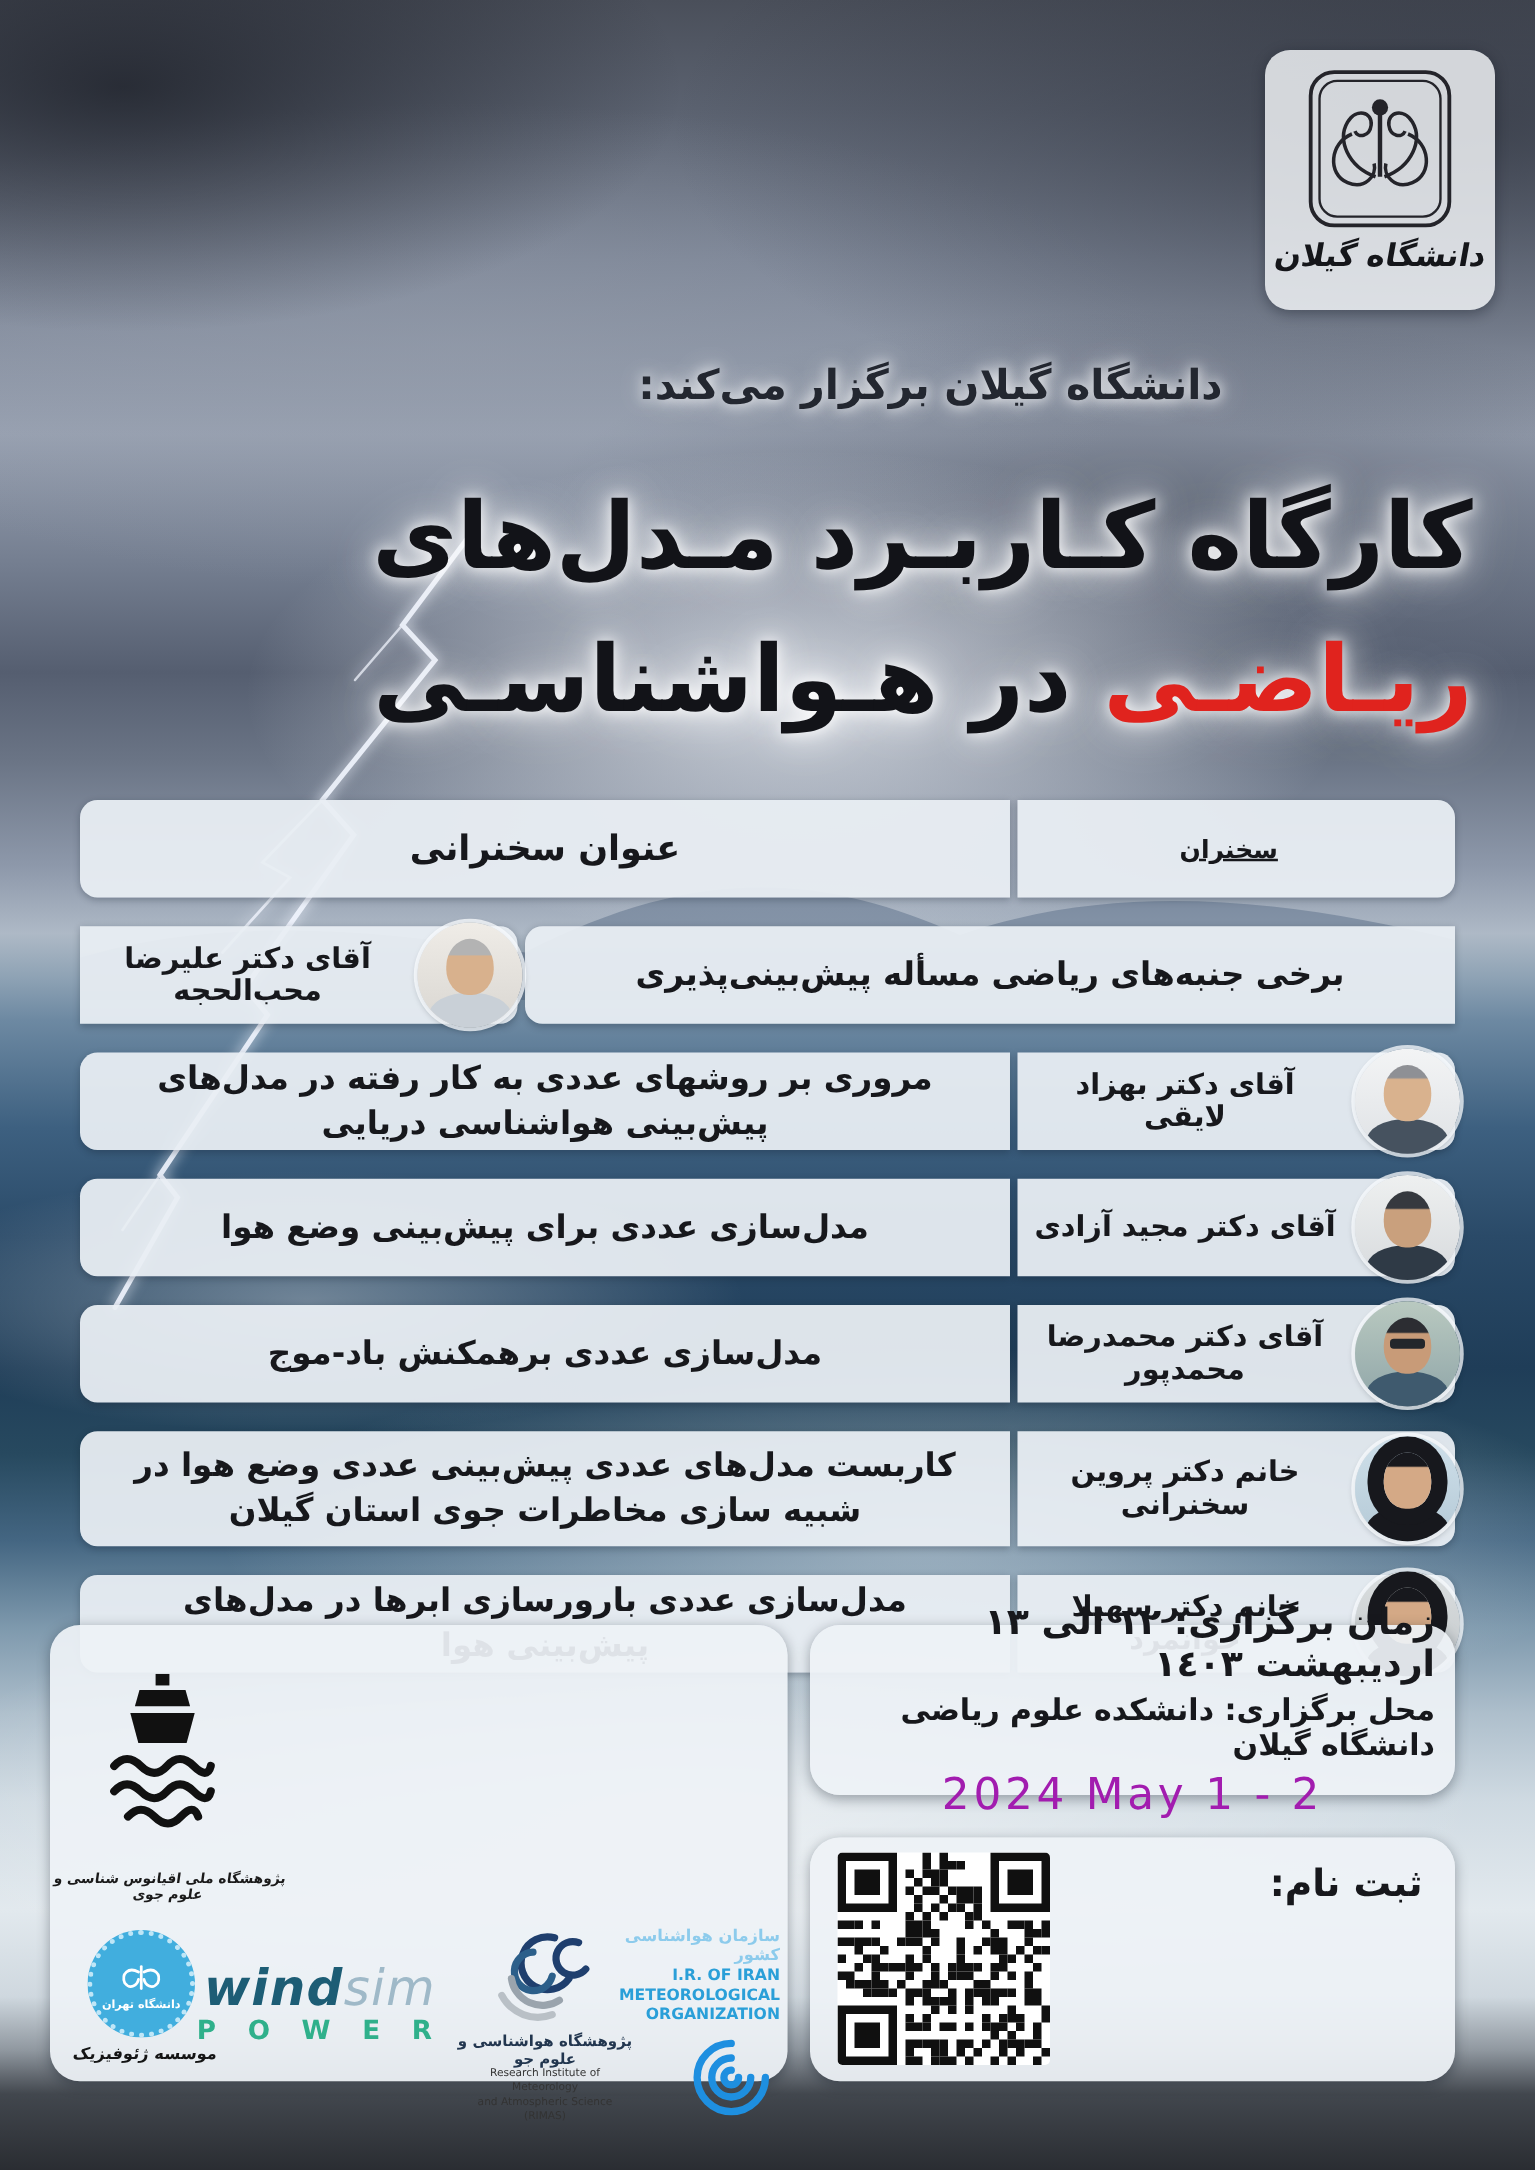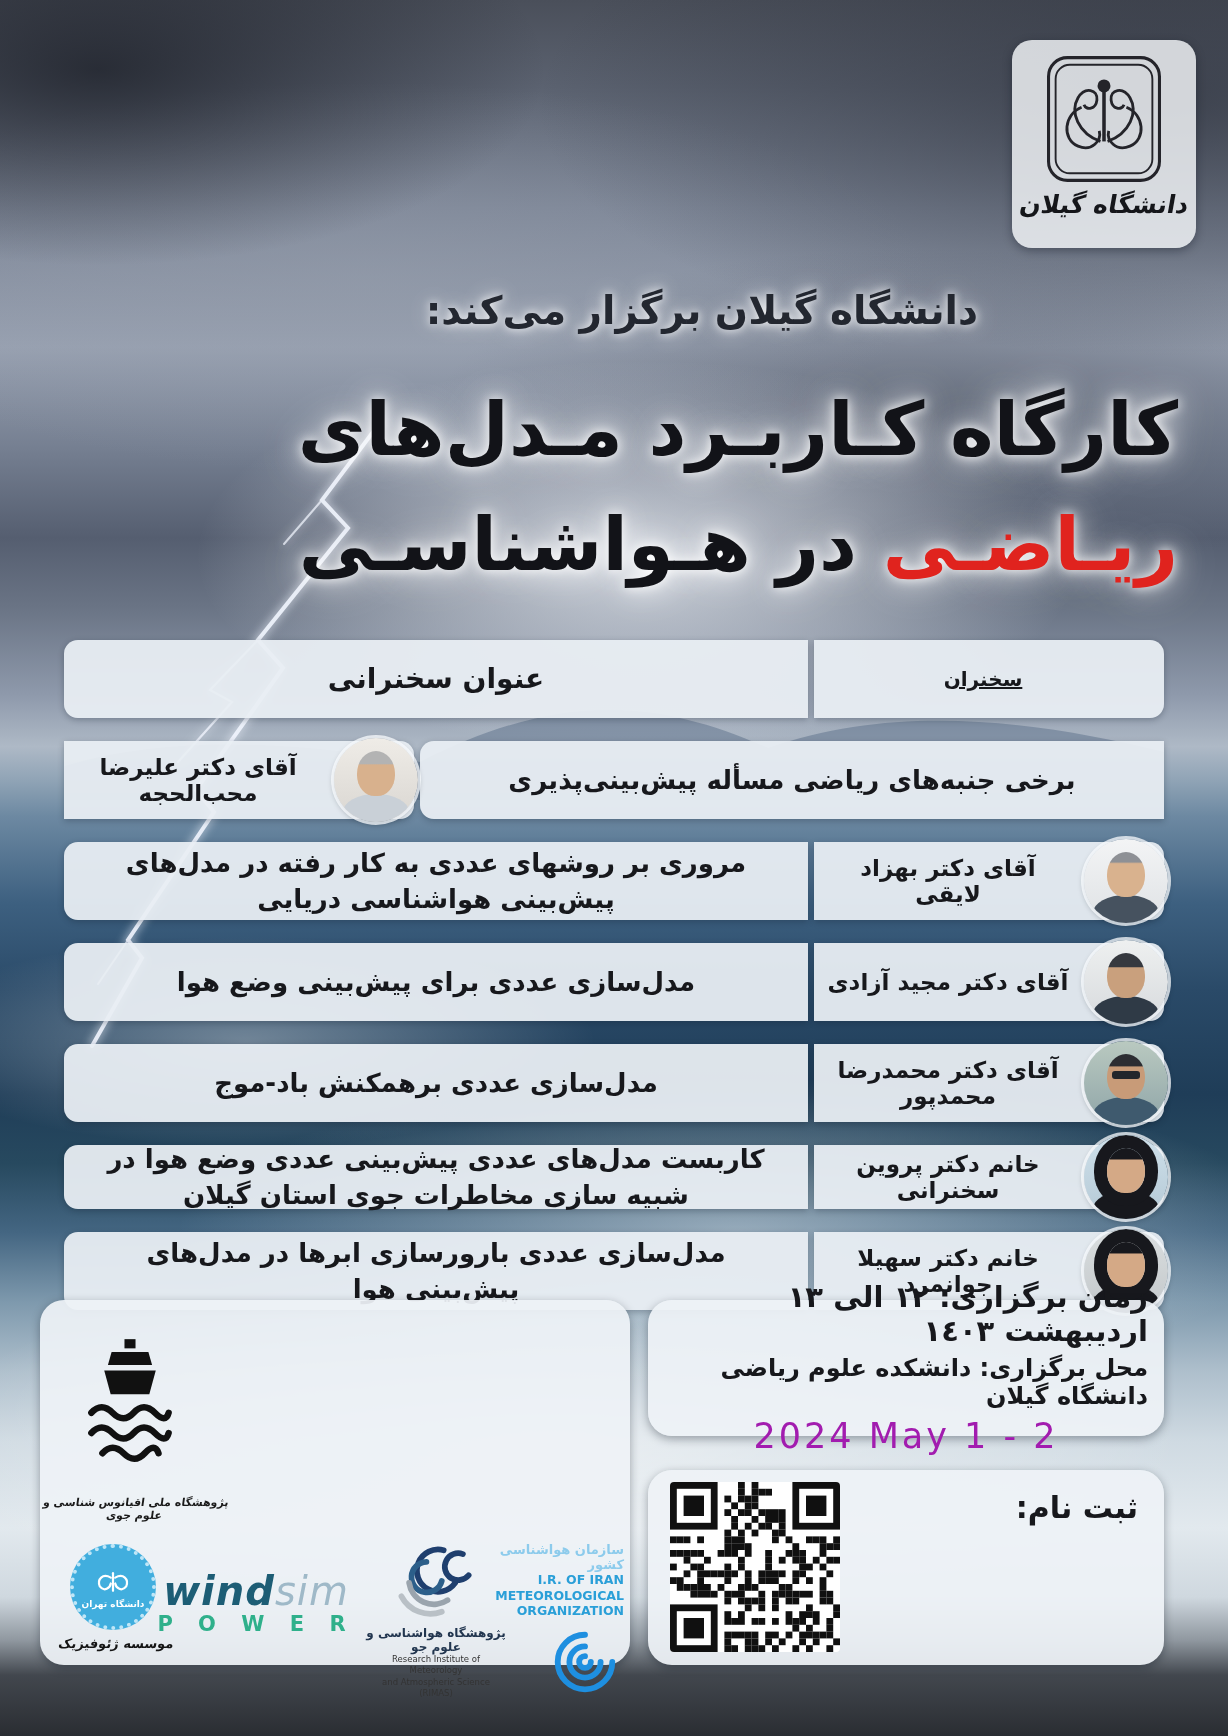--- a/index.html
+++ b/index.html
@@ -26,31 +26,31 @@
 
   
   .uog-card{left:1012px;top:40px;width:184px;height:208px;background:rgba(244,246,249,.82);
     border-radius:20px;box-shadow:0 3px 10px rgba(10,15,25,.35);
     display:flex;flex-direction:column;align-items:center;justify-content:flex-start;padding-top:10px;box-sizing:border-box;}
   .uog-card svg{width:118px;height:138px;}
   .uog-script{font-size:25px;font-weight:bold;color:#15161a;transform:skewX(-10deg);margin-top:2px;}
 
   
   .subtitle{left:160px;right:250px;top:288px;text-align:right;direction:rtl;
-    font-size:39px;font-weight:bold;color:#232730;
+    font-size:33px;font-weight:bold;color:#232730;
     text-shadow:0 0 10px rgba(255,255,255,.95),0 0 22px rgba(255,255,255,.75);}
   .titles{left:150px;right:50px;top:372px;text-align:right;direction:rtl;}
   .title-line{font-size:74px;font-weight:bold;color:#121318;line-height:1.55;margin:0;
     text-shadow:0 0 12px rgba(255,255,255,.95),0 0 28px rgba(255,255,255,.8),0 0 46px rgba(255,255,255,.55);}
   .title-red{color:#e0231e;}
 
   
   .table{left:64px;right:64px;top:640px;display:flex;flex-direction:column;gap:23px;}
   .trow{display:flex;gap:6px;height:78px;}
-  .trow.tall{height:64px;}
+  .trow.tall{height:92px;}
   .cell{background:rgba(233,238,243,.94);display:flex;align-items:center;justify-content:center;
     text-align:center;direction:rtl;box-shadow:0 2px 6px rgba(15,25,38,.28);box-sizing:border-box;}
   .c-title{flex:1;border-radius:14px 0 0 14px;font-size:26px;font-weight:bold;color:#17181c;
     padding:4px 28px;line-height:1.4;}
   .c-speaker{width:350px;border-radius:0 14px 14px 0;font-size:23px;font-weight:bold;color:#17181c;
     position:relative;padding-left:10px;padding-right:92px;}
   .trow.head .c-title{font-size:28px;}
   .trow.head .c-speaker{padding-right:22px;font-size:20px;text-decoration:underline;}
 
   

